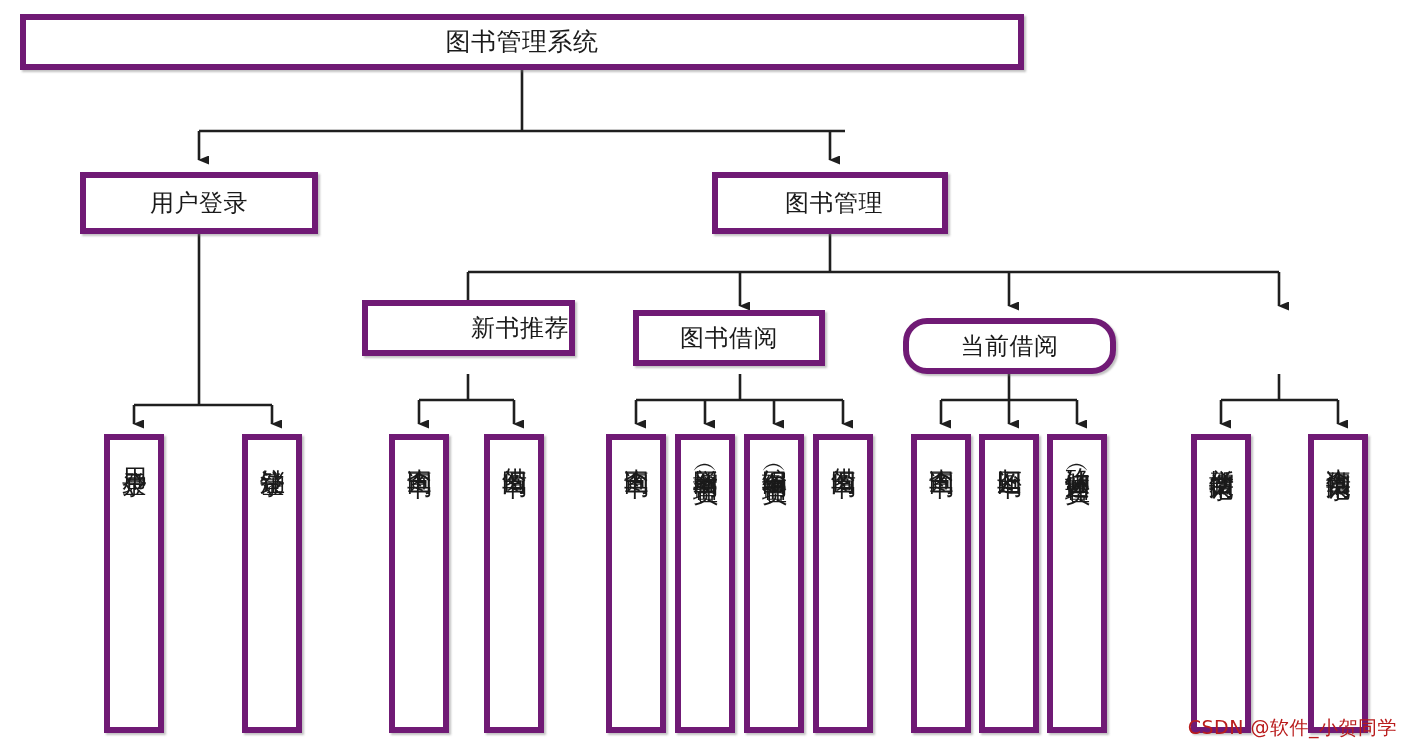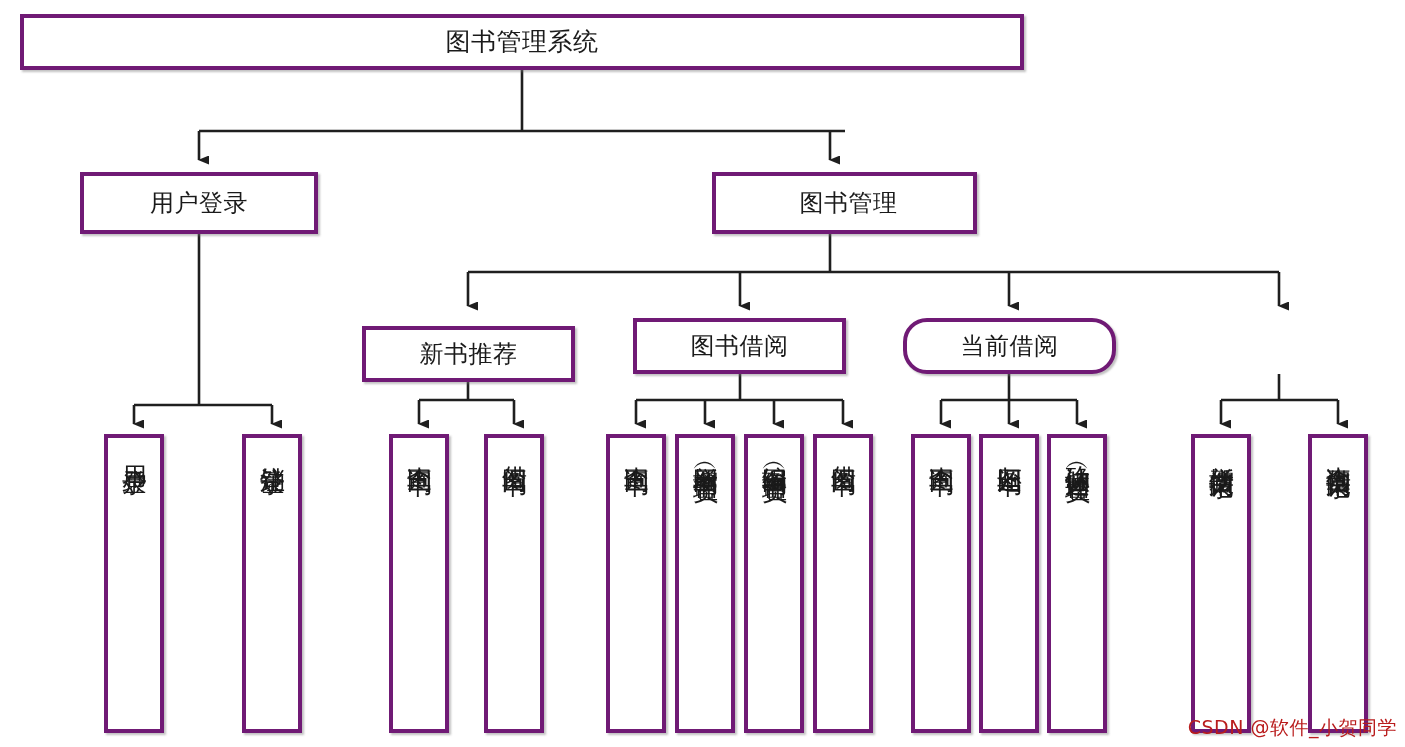--- a/index.html
+++ b/index.html
@@ -23,21 +23,21 @@
     left: 0;
     top: 0;
     width: 1405px;
     height: 747px;
     pointer-events: none;
   }
   .node {
     position: absolute;
     box-sizing: border-box;
     background: #ffffff;
-    border: 4px solid #701a75;
+    border: 6px solid #701a75;
     box-shadow: 2px 2px 2px rgba(120,120,120,0.45);
     display: flex;
     align-items: center;
     justify-content: center;
     color: #1a1a1a;
   }
   .node .label {
     display: block;
     text-align: center;
     line-height: 1.12;
@@ -129,29 +129,29 @@
   </svg>
 
   <div class="node horizontal root" style="left:20px; top:14px; width:1004px; height:56px;">
     <span class="label">图书管理系统</span>
   </div>
 
   <div class="node horizontal" style="left:80px; top:172px; width:238px; height:62px;">
     <span class="label">用户登录</span>
   </div>
 
-  <div class="node horizontal" style="left:712px; top:172px; width:265px; height:62px;padding-left:8px;">
+  <div class="node horizontal" style="left:712px; top:172px; width:236px; height:62px;padding-left:8px;">
     <span class="label">图书管理</span>
   </div>
 
-  <div class="node horizontal" style="left:362px; top:326px; width:213px; height:56px;">
+  <div class="node horizontal" style="left:362px; top:300px; width:213px; height:56px;justify-content:flex-end;">
     <span class="label">新书推荐</span>
   </div>
 
-  <div class="node horizontal" style="left:633px; top:318px; width:213px; height:56px;">
+  <div class="node horizontal" style="left:633px; top:310px; width:192px; height:56px;">
     <span class="label">图书借阅</span>
   </div>
 
   <div class="node horizontal" style="left:903px; top:318px; width:213px; height:56px;border-radius:24px;">
     <span class="label">当前借阅</span>
   </div>
 
 
   <div class="node vertical" style="left:104px; top:434px; width:60px; height:299px;">
     <span class="label">用户登录</span>

